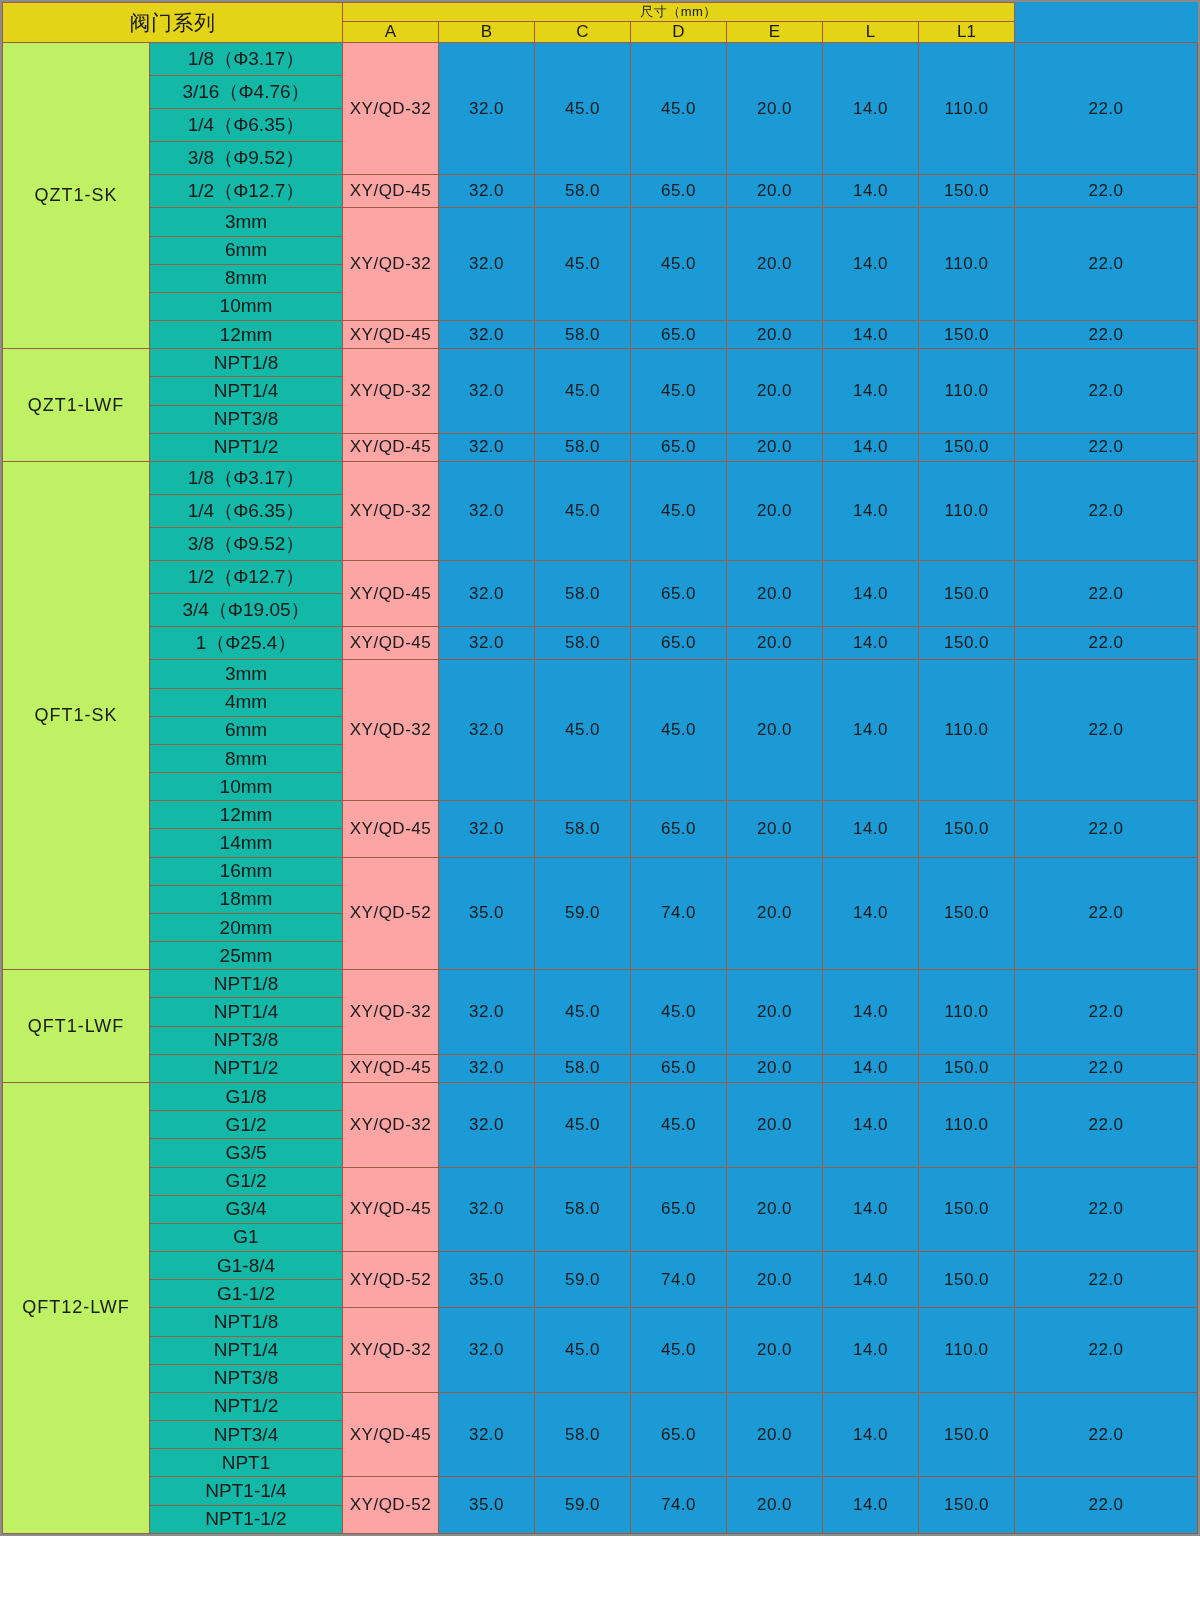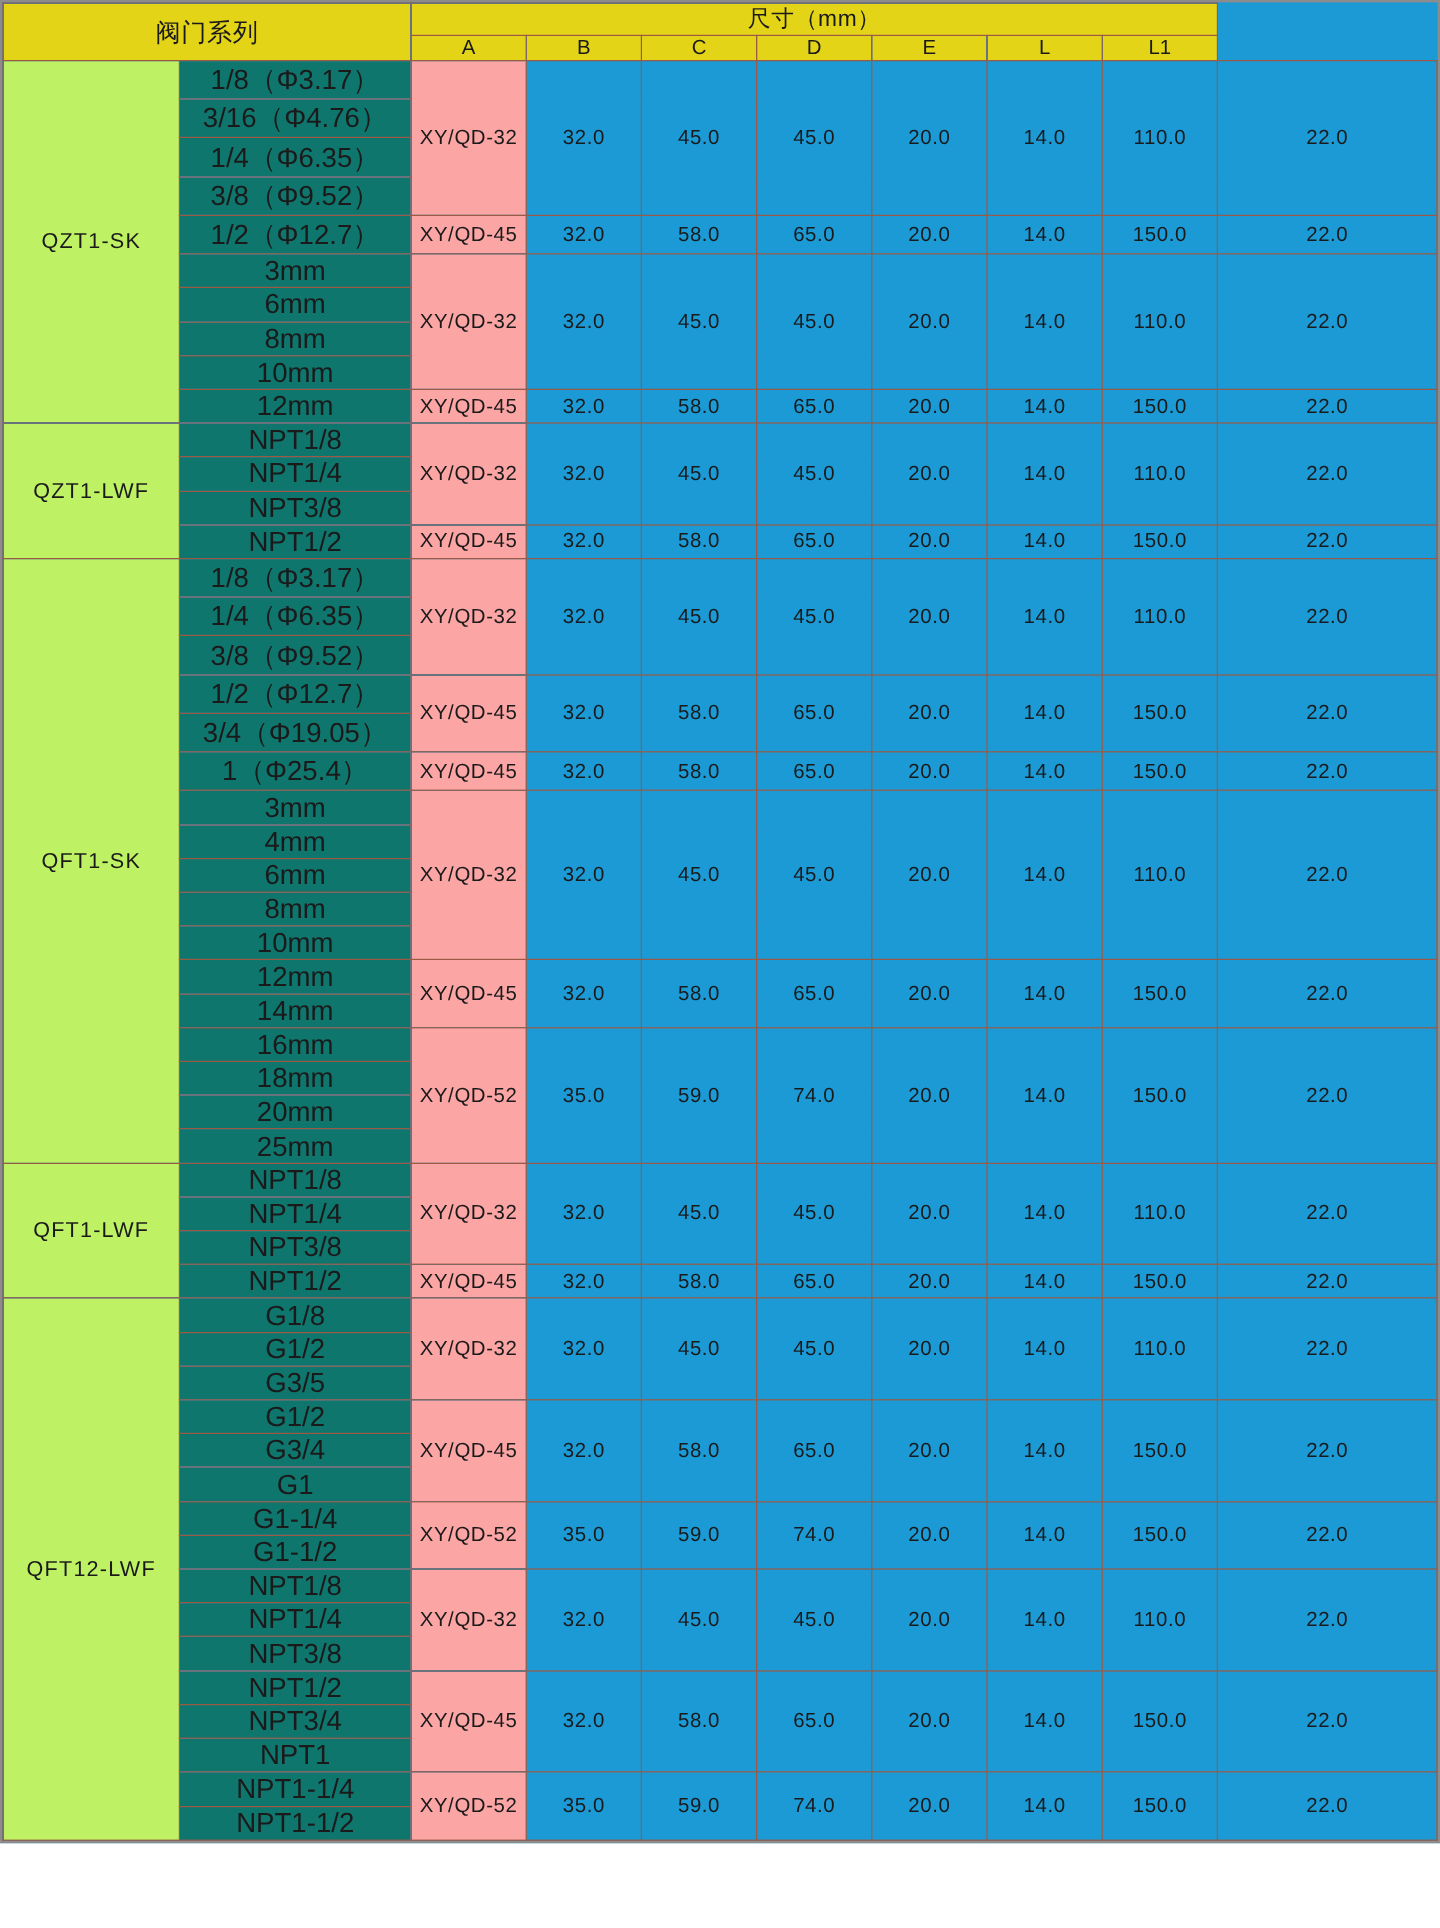--- a/index.html
+++ b/index.html
@@ -39,36 +39,36 @@
   .hdr {
     background: #E3D418;
     font-size: 19px;
     letter-spacing: 0.5px;
   }
   .hdr-cn {
     font-size: 21px;
     font-weight: bold;
   }
   .hdr-dim {
-    font-size: 19px;
+    font-size: 13px;
     font-weight: bold;
   }
   .hdr-sub {
     background: #E3D418;
     font-size: 17px;
     font-weight: bold;
   }
   .series {
     background: #bef264;
     font-size: 18px;
     letter-spacing: 1px;
   }
   .port {
-    background: #0f766e;
-    font-size: 23px;
+    background: #14b8a6;
+    font-size: 19px;
   }
   .actuator {
     background: #fca5a5;
     font-size: 17px;
     letter-spacing: 0.5px;
   }
   .dim {
     background: #1B9AD6;
     font-size: 17px;
     letter-spacing: 0.5px;
@@ -360,21 +360,21 @@
           <td class="dim" rowspan="3">150.0</td>
           <td class="dim outer-right" rowspan="3">22.0</td>
         </tr>
         <tr>
           <td class="port">G3/4</td>
         </tr>
         <tr>
           <td class="port">G1</td>
         </tr>
         <tr>
-          <td class="port">G1-1/4</td>
+          <td class="port">G1-8/4</td>
           <td class="actuator" rowspan="2">XY/QD-52</td>
           <td class="dim" rowspan="2">35.0</td>
           <td class="dim" rowspan="2">59.0</td>
           <td class="dim" rowspan="2">74.0</td>
           <td class="dim" rowspan="2">20.0</td>
           <td class="dim" rowspan="2">14.0</td>
           <td class="dim" rowspan="2">150.0</td>
           <td class="dim outer-right" rowspan="2">22.0</td>
         </tr>
         <tr>

